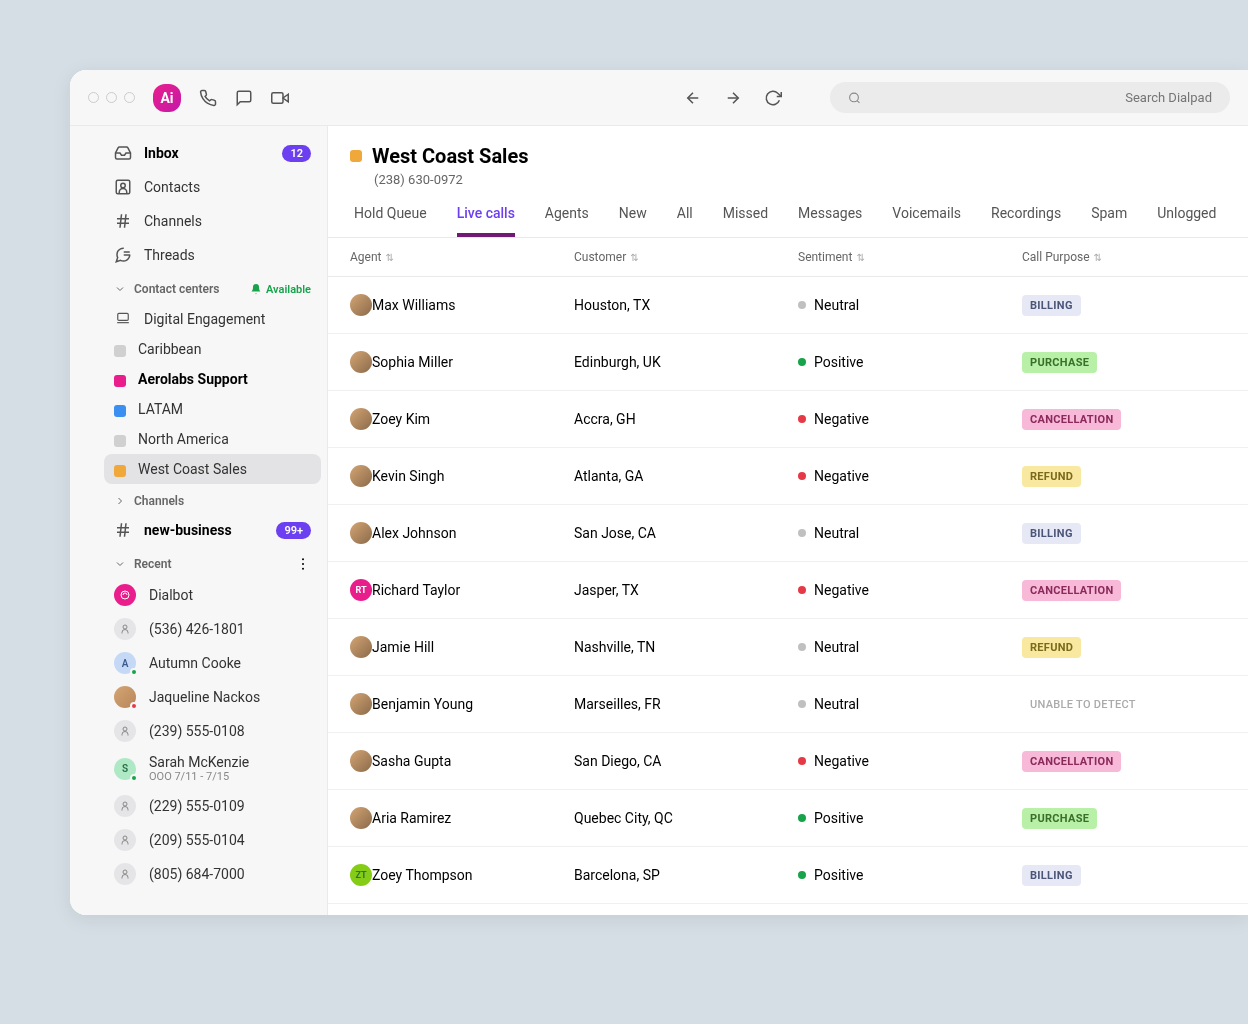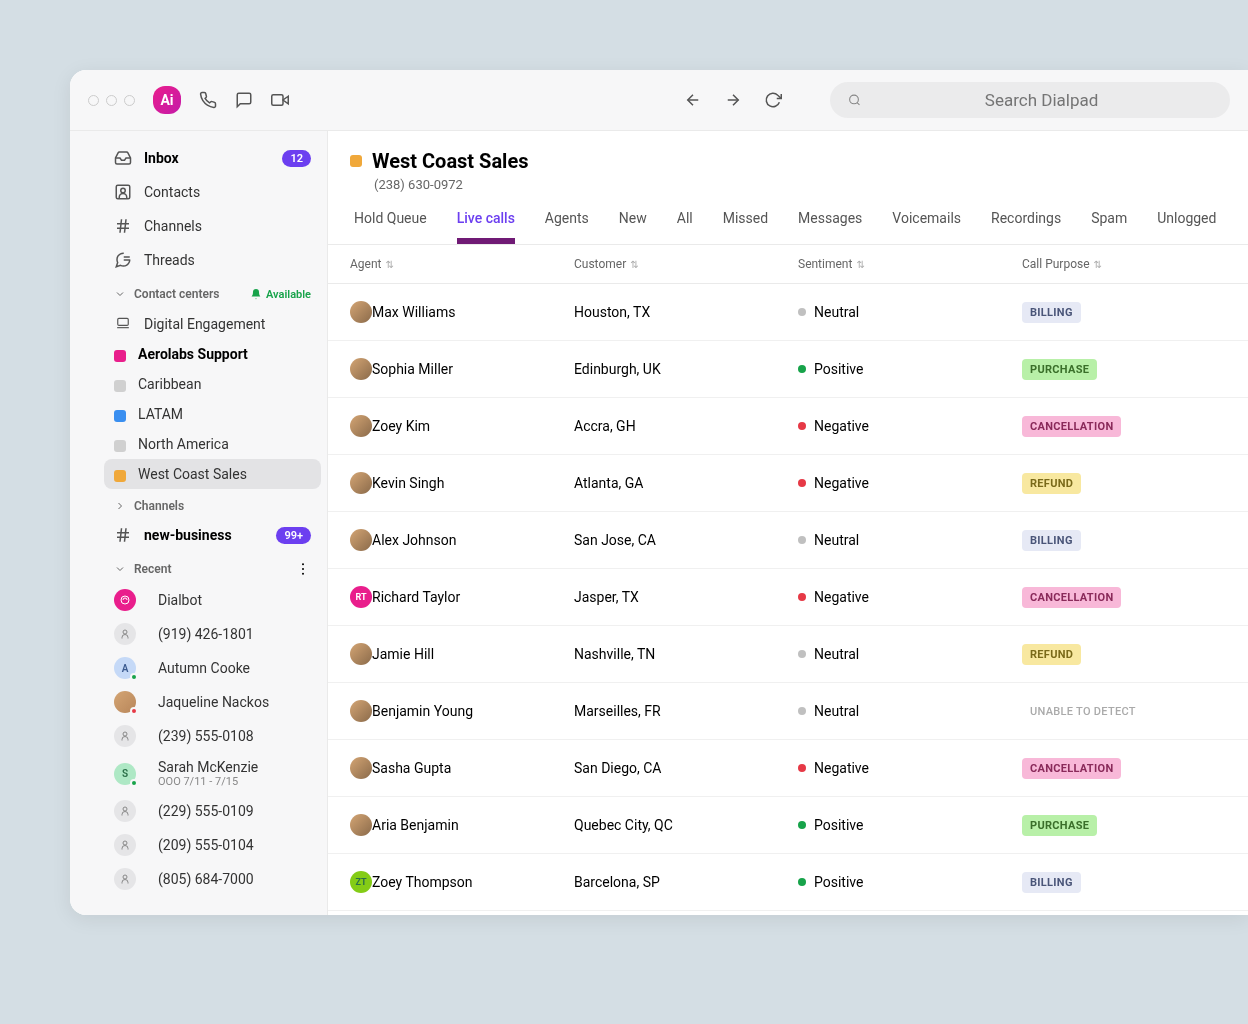--- a/index.html
+++ b/index.html
@@ -6,56 +6,56 @@
 body { background: #d4dee4; padding: 70px 0 70px 70px; }
 .window { background: #fff; border-radius: 16px 0 0 16px; overflow: hidden; box-shadow: 0 4px 20px rgba(0,0,0,0.08); height: 845px; display: flex; flex-direction: column; }
 .titlebar { background: #f7f7f8; padding: 12px 18px; display: flex; align-items: center; gap: 18px; border-bottom: 1px solid #eaeaea; }
 .traffic-lights { display: flex; gap: 7px; }
 .traffic-light { width: 11px; height: 11px; border-radius: 50%; border: 1px solid #ccc; }
 .app-logo { width: 28px; height: 28px; background: linear-gradient(135deg, #e91e8c, #c41aa8); border-radius: 12px; display: flex; align-items: center; justify-content: center; color: #fff; font-size: 14px; font-weight: 700; }
 .toolbar-icons { display: flex; gap: 18px; align-items: center; }
 .toolbar-icon { width: 18px; height: 18px; color: #555; cursor: pointer; }
 .nav-controls { display: flex; gap: 22px; margin-left: auto; align-items: center; }
 .search-bar { background: #ebebec; border-radius: 20px; padding: 8px 18px; width: 400px; display: flex; align-items: center; gap: 10px; margin-left: 30px; }
-.search-bar input { background: transparent; border: none; outline: none; font-size: 17px; text-align: center; width: 100%; color: #777; }
+.search-bar input { background: transparent; border: none; outline: none; font-size: 13px; text-align: right; width: 100%; color: #777; }
 .body { display: flex; flex: 1; overflow: hidden; }
 .sidebar { width: 258px; background: #f7f7f8; border-right: 1px solid #eaeaea; overflow-y: auto; padding-bottom: 20px; padding-left: 28px; }
 .nav-item { display: flex; align-items: center; padding: 8px 16px; gap: 12px; cursor: pointer; font-size: 14px; color: #333; }
 .nav-item.bold { font-weight: 700; color: #000; }
 .nav-icon { width: 18px; height: 18px; display: flex; align-items: center; justify-content: center; color: #555; flex-shrink: 0; }
 .badge { margin-left: auto; background: #6c3ff0; color: #fff; font-size: 11px; font-weight: 600; padding: 2px 8px; border-radius: 10px; }
 .section-header { display: flex; align-items: center; padding: 10px 16px 6px; gap: 8px; font-size: 12px; color: #666; font-weight: 600; }
 .section-chevron { width: 12px; height: 12px; }
 .status-pill { margin-left: auto; font-size: 11px; color: #17a34a; font-weight: 600; display: flex; align-items: center; gap: 4px; }
 .cc-item { display: flex; align-items: flex-end; padding: 7px 16px; gap: 12px; cursor: pointer; font-size: 14px; color: #333; }
 .cc-item.selected { background: #e3e3e5; border-radius: 8px; margin: 0 6px; padding: 7px 10px; }
 .cc-item.bold { font-weight: 700; color: #000; }
 .cc-dot { width: 12px; height: 12px; border-radius: 3px; flex-shrink: 0; }
 .channel-item { display: flex; align-items: center; padding: 7px 16px; gap: 12px; font-size: 14px; font-weight: 700; cursor: pointer; }
 .recent-header { display: flex; align-items: center; justify-content: space-between; padding: 10px 16px 6px; }
-.recent-item { display: flex; align-items: center; padding: 6px 16px; gap: 22px; cursor: pointer; font-size: 14px; color: #333; }
+.recent-item { display: flex; align-items: center; padding: 6px 16px; gap: 13px; cursor: pointer; font-size: 14px; color: #333; }
 .avatar { width: 22px; height: 22px; border-radius: 50%; background: #ddd; display: flex; align-items: center; justify-content: center; font-size: 10px; font-weight: 600; flex-shrink: 0; position: relative; }
 .avatar.pink { background: #e91e8c; color: #fff; }
 .avatar.blue { background: #c5d9f7; color: #3a5a8f; }
 .avatar.green { background: #aee8c5; color: #2a6f48; }
 .avatar.grey { background: #e5e5e7; color: #777; }
 .avatar.photo { background: linear-gradient(135deg, #d4a574, #b8865a); }
 .avatar .presence { position: absolute; bottom: -2px; right: -2px; width: 8px; height: 8px; border-radius: 50%; border: 2px solid #f7f7f8; }
 .presence.online { background: #17a34a; }
 .presence.busy { background: #e63946; }
 .recent-text { display: flex; flex-direction: column; }
 .recent-sub { font-size: 11px; color: #888; }
 .main { flex: 1; overflow: hidden; display: flex; flex-direction: column; }
 .main-header { padding: 18px 22px 0; }
 .main-title-row { display: flex; align-items: center; gap: 10px; }
 .main-title { font-size: 20px; font-weight: 700; }
 .main-sub { font-size: 13px; color: #666; margin-top: 4px; margin-left: 24px; }
 .tabs { display: flex; gap: 30px; padding: 18px 26px 0; border-bottom: 1px solid #eaeaea; }
 .tab { padding-bottom: 12px; font-size: 14px; color: #555; cursor: pointer; white-space: nowrap; }
-.tab.active { color: #6c3ff0; border-bottom: 6px solid #701a75; font-weight: 500; }
+.tab.active { color: #6c3ff0; border-bottom: 4px solid #701a75; font-weight: 500; }
 .table-header-row { display: flex; padding: 12px 22px; font-size: 12px; color: #666; border-bottom: 1px solid #eaeaea; }
 .col-agent { width: 224px; display: flex; align-items: center; gap: 4px; }
 .col-customer { width: 224px; display: flex; align-items: center; gap: 4px; }
 .col-sentiment { width: 224px; display: flex; align-items: center; gap: 4px; }
 .col-purpose { flex: 1; display: flex; align-items: center; gap: 4px; }
 .table-body { flex: 1; overflow-y: auto; }
 .table-row { display: flex; align-items: center; padding: 17px 22px; border-bottom: 1px solid #f0f0f0; font-size: 14px; }
 .agent-cell { display: flex; align-items: center; gap: 0; width: 224px; }
 .agent-avatar { width: 22px; height: 22px; border-radius: 50%; background: linear-gradient(135deg, #d4a574, #8a6a4a); flex-shrink: 0; }
 .agent-avatar.initials { background: #e91e8c; color: #fff; display: flex; align-items: center; justify-content: center; font-size: 9px; font-weight: 700; }
@@ -182,27 +182,27 @@
       <div id="cc-list">
           <div class="cc-item">
             <span class="nav-icon">
               <svg viewBox="0 0 24 24" width="14" height="14" fill="none" stroke="currentColor" stroke-width="2">
                 <rect x="3" y="4" width="18" height="12" rx="2"></rect>
                 <line x1="2" y1="20" x2="22" y2="20"></line>
               </svg>
             </span>
             <span>Digital Engagement</span>
           </div>
+          <div class="cc-item">
+            <span class="cc-dot" style="background:#d0d0d0"></span>
+            <span>Caribbean</span>
+          </div>
           <div class="cc-item bold">
             <span class="cc-dot" style="background:#e91e8c"></span>
             <span>Aerolabs Support</span>
-          </div>
-          <div class="cc-item">
-            <span class="cc-dot" style="background:#d0d0d0"></span>
-            <span>Caribbean</span>
           </div>
           <div class="cc-item">
             <span class="cc-dot" style="background:#3a8ff0"></span>
             <span>LATAM</span>
           </div>
           <div class="cc-item">
             <span class="cc-dot" style="background:#d0d0d0"></span>
             <span>North America</span>
           </div>
           <div class="cc-item selected">
@@ -256,21 +256,21 @@
             </span>
           </div>
           <div class="recent-item">
             <span class="avatar grey">
               <svg width="12" height="12" viewBox="0 0 24 24" fill="none" stroke="#888" stroke-width="2">
                 <circle cx="12" cy="8" r="4"></circle>
                 <path d="M6 21v-2a6 6 0 0 1 12 0v2"></path>
               </svg>
             </span>
             <span class="recent-text">
-              <span>(919) 426-1801</span>
+              <span>(536) 426-1801</span>
             </span>
           </div>
           <div class="recent-item">
             <span class="avatar blue">A<span class="presence online"></span></span>
             <span class="recent-text">
               <span>Autumn Cooke</span>
             </span>
           </div>
           <div class="recent-item">
             <span class="avatar photo">
@@ -478,21 +478,21 @@
             <div class="customer-cell">San Diego, CA</div>
             <div class="sentiment-cell">
               <span class="sentiment-dot negative"></span>
               <span>Negative</span>
             </div>
             <div class="purpose-cell"><span class="purpose-tag cancellation">CANCELLATION</span></div>
           </div>
           <div class="table-row">
             <div class="agent-cell">
               <span class="agent-avatar "></span>
-              <span>Aria Benjamin</span>
+              <span>Aria Ramirez</span>
             </div>
             <div class="customer-cell">Quebec City, QC</div>
             <div class="sentiment-cell">
               <span class="sentiment-dot positive"></span>
               <span>Positive</span>
             </div>
             <div class="purpose-cell"><span class="purpose-tag purchase">PURCHASE</span></div>
           </div>
           <div class="table-row">
             <div class="agent-cell">

